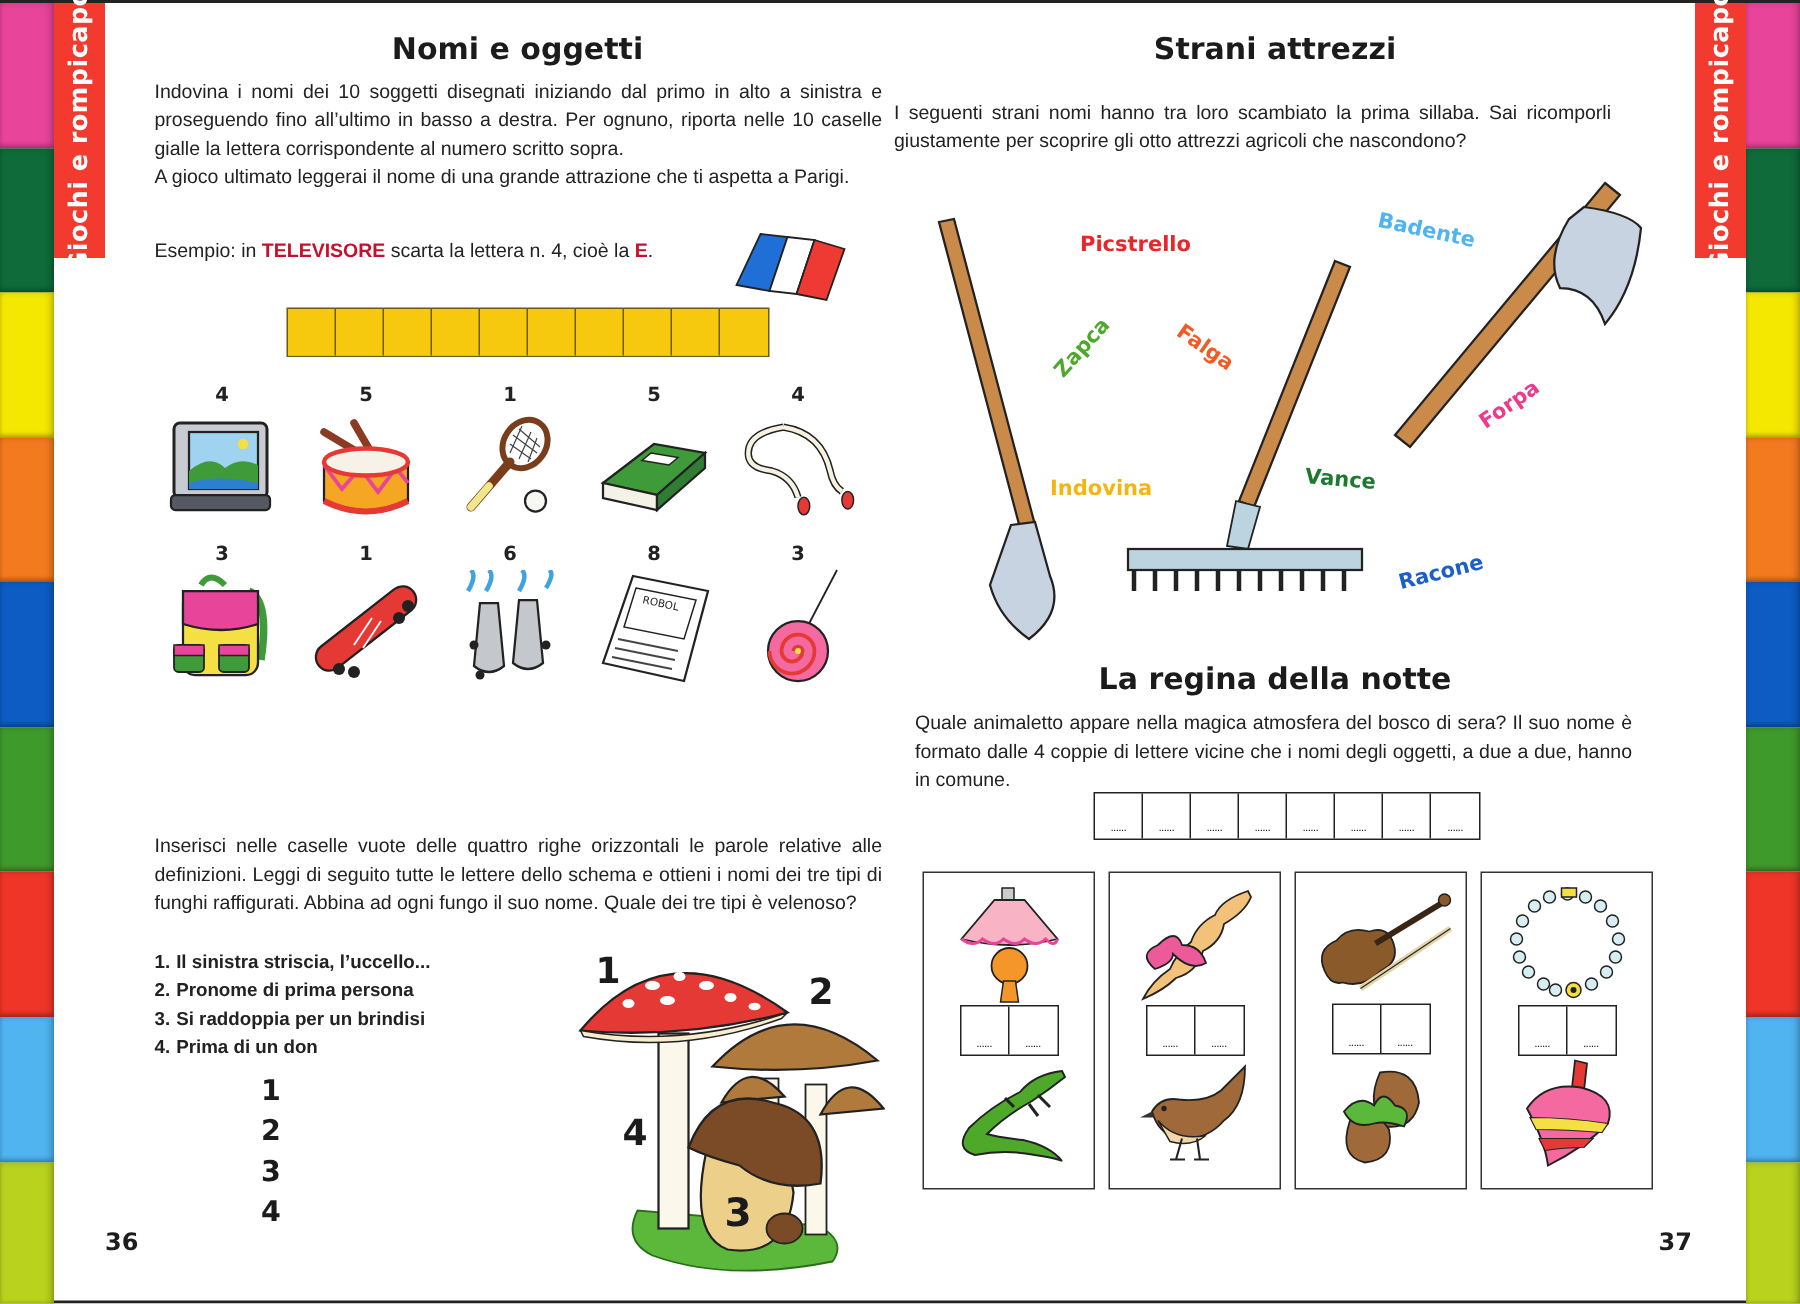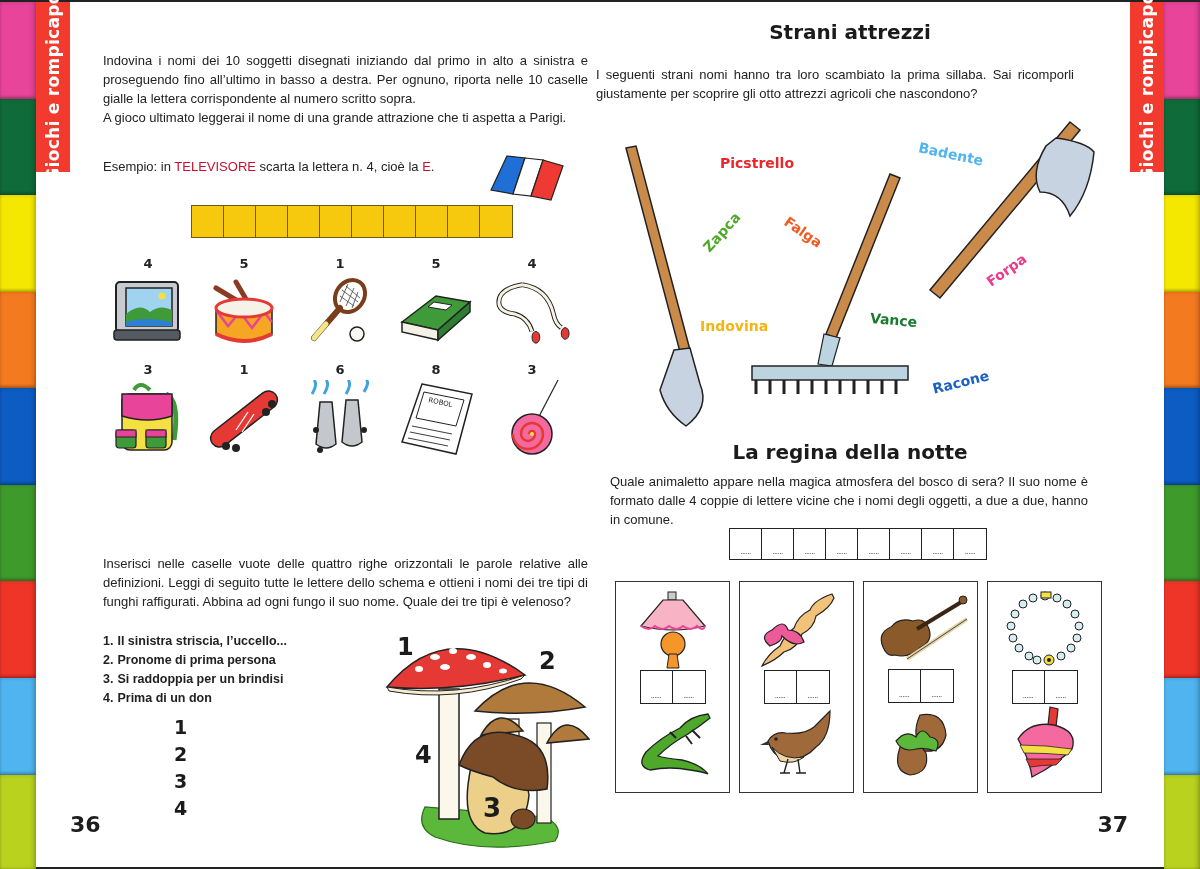--- a/index.html
+++ b/index.html
@@ -11,27 +11,27 @@
   .edge { position: absolute; top: 0; width: 36px; height: 869px; display: flex; flex-direction: column; }
   .edge.left { left: 0; }
   .edge.right { right: 0; }
   .edge .tab { flex: 1; box-shadow: inset 0 -2px 3px rgba(0,0,0,0.25), inset -3px 0 4px rgba(0,0,0,0.15); }
 
   .section-tab { position: absolute; top: 0; width: 34px; height: 170px; background: #f23a2f; display: flex; align-items: center; justify-content: center; }
   .section-tab.left { left: 36px; }
   .section-tab.right { right: 36px; }
   .section-tab span { color: #fff; font-weight: bold; font-size: 17px; white-space: nowrap; transform: rotate(-90deg); display: block; letter-spacing: 0.3px; font-family: "DejaVu Sans", sans-serif; }
 
-  .page-num { position: absolute; bottom: 30px; font-weight: bold; font-size: 22px; font-family: "DejaVu Sans", sans-serif; color: #1d1d1d; }
+  .page-num { position: absolute; bottom: 30px; font-weight: bold; font-size: 16px; font-family: "DejaVu Sans", sans-serif; color: #1d1d1d; }
   .page-num.left { left: 70px; }
   .page-num.right { right: 72px; }
 
   h2 { font-family: "DejaVu Sans", sans-serif; font-weight: bold; font-size: 20px; color: #1b1b1b; text-align: center; position: absolute; }
   p.body { font-size: 13px; line-height: 19px; color: #222; position: absolute; }
-  .red { color: #c8102e; font-weight: normal; margin-top: 32px; }
+  .red { color: #c8102e; font-weight: bold; margin-top: 32px; }
 
   
   .yellow-row { position: absolute; left: 191px; top: 203px; display: flex; border: 1px solid #6b5a12; }
   .yellow-row .cell { width: 32px; height: 31px; background: #f6c90e; border-right: 1px solid #6b5a12; }
   .yellow-row .cell:last-child { border-right: none; }
 
   .obj-grid { position: absolute; left: 100px; top: 254px; width: 480px; display: grid; grid-template-columns: repeat(5, 96px); row-gap: 12px; }
   .obj { display: flex; flex-direction: column; align-items: center; }
   .obj .num { font-family: "DejaVu Sans", sans-serif; font-weight: bold; font-size: 13px; height: 18px; }
   .obj .pic { width: 78px; height: 76px; display: flex; align-items: center; justify-content: center; }
@@ -90,20 +90,21 @@
     <div class="tab" style="background:#0c5cc4"></div>
     <div class="tab" style="background:#3f9a2c"></div>
     <div class="tab" style="background:#ee3528"></div>
     <div class="tab" style="background:#4fb4f0"></div>
     <div class="tab" style="background:#b8d21e"></div>
   </div>
   <div class="section-tab right">
     <span>Giochi e rompicapo</span>
   </div>
 
+  <h2 style="left:100px; top:18px; width:490px;">Nomi e oggetti</h2>
 
   <p class="body" style="left:103px; top:49px; width:485px; text-align:justify;">
     <span>Indovina i nomi dei 10 soggetti disegnati iniziando dal primo in alto a sinistra e proseguendo fino all’ultimo in basso a destra. Per ognuno, riporta nelle 10 caselle gialle la lettera corrispondente al numero scritto sopra.</span><br>
     <span>A gioco ultimato leggerai il nome di una grande attrazione che ti aspetta a Parigi.</span>
   </p>
 
   <p class="body" style="left:103px; top:155px; width:360px;">
     <span>Esempio: in </span><span class="red">TELEVISORE</span><span> scarta la lettera n. 4, cioè la </span><span class="red">E</span><span>.</span>
   </p>
 

